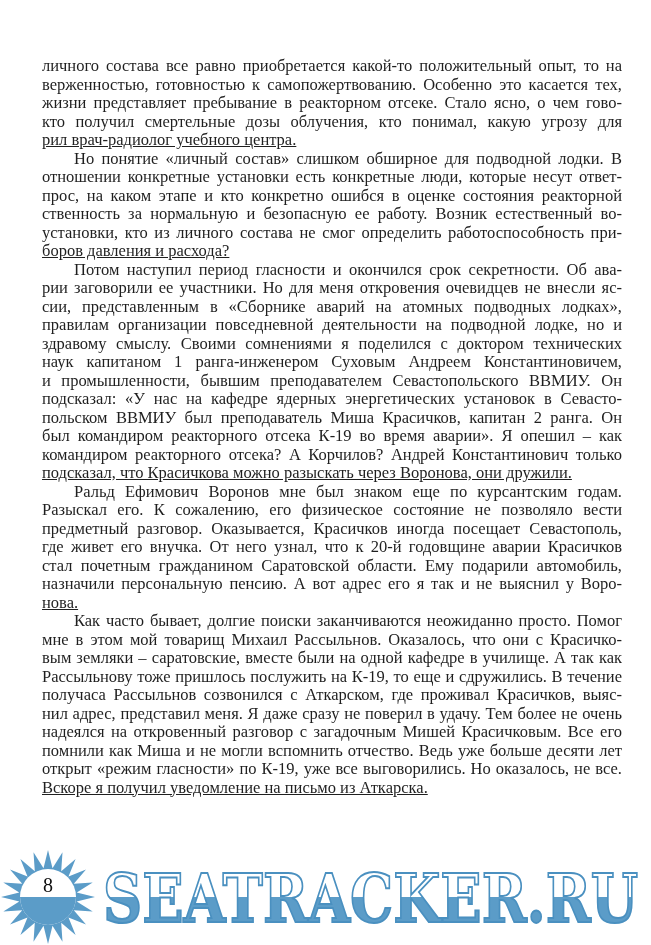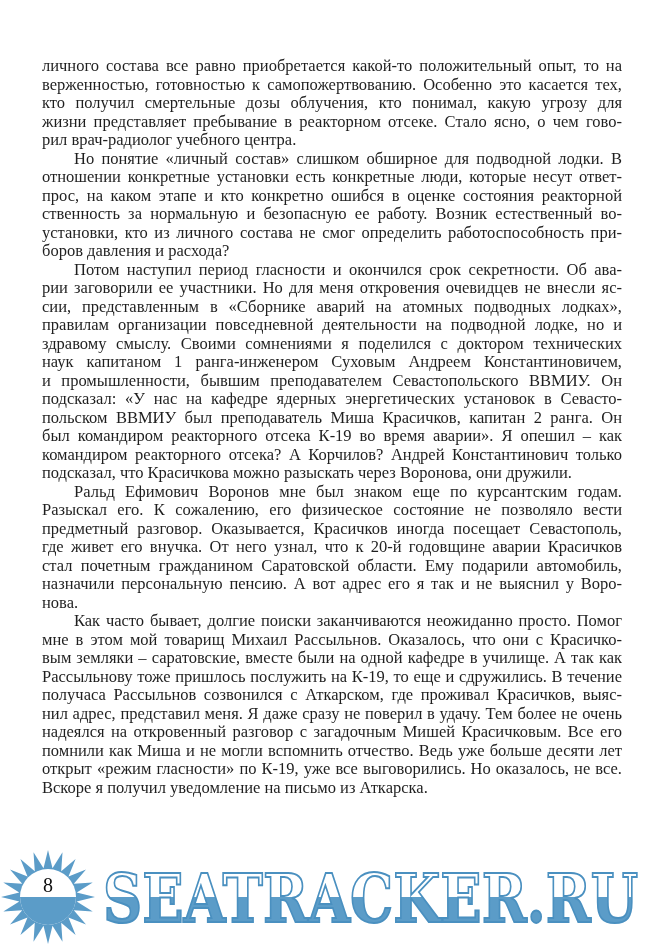--- a/index.html
+++ b/index.html
@@ -21,21 +21,21 @@
     font-size: 16.5px;
     line-height: 18.5px;
   }
   .line {
     text-align: justify;
     text-align-last: justify;
     height: 18.5px;
     overflow: hidden;
   }
   .line.indent { padding-left: 32px; }
-  .line.end { text-align-last: left; }
+  .line.end { text-align-last: left; text-decoration: underline; }
   .sunburst-svg {
     position: absolute;
     left: 0;
     top: 849px;
   }
   .watermark-svg {
     position: absolute;
     left: 0;
     top: 850px;
   }
@@ -48,22 +48,22 @@
   }
 </style>
 </head>
 <body>
 
 <div class="page">
 
   <div class="text-block">
       <div class="line">личного состава все равно приобретается какой-то положительный опыт, то на</div>
       <div class="line">верженностью, готовностью к самопожертвованию. Особенно это касается тех,</div>
+      <div class="line">жизни представляет пребывание в реакторном отсеке. Стало ясно, о чем гово-</div>
       <div class="line">кто получил смертельные дозы облучения, кто понимал, какую угрозу для</div>
-      <div class="line">жизни представляет пребывание в реакторном отсеке. Стало ясно, о чем гово-</div>
       <div class="line end">рил врач-радиолог учебного центра.</div>
       <div class="line indent">Но понятие «личный состав» слишком обширное для подводной лодки. В</div>
       <div class="line">отношении конкретные установки есть конкретные люди, которые несут ответ-</div>
       <div class="line">прос, на каком этапе и кто конкретно ошибся в оценке состояния реакторной</div>
       <div class="line">ственность за нормальную и безопасную ее работу. Возник естественный во-</div>
       <div class="line">установки, кто из личного состава не смог определить работоспособность при-</div>
       <div class="line end">боров давления и расхода?</div>
       <div class="line indent">Потом наступил период гласности и окончился срок секретности. Об ава-</div>
       <div class="line">рии заговорили ее участники. Но для меня откровения очевидцев не внесли яс-</div>
       <div class="line">сии, представленным в «Сборнике аварий на атомных подводных лодках»,</div>

